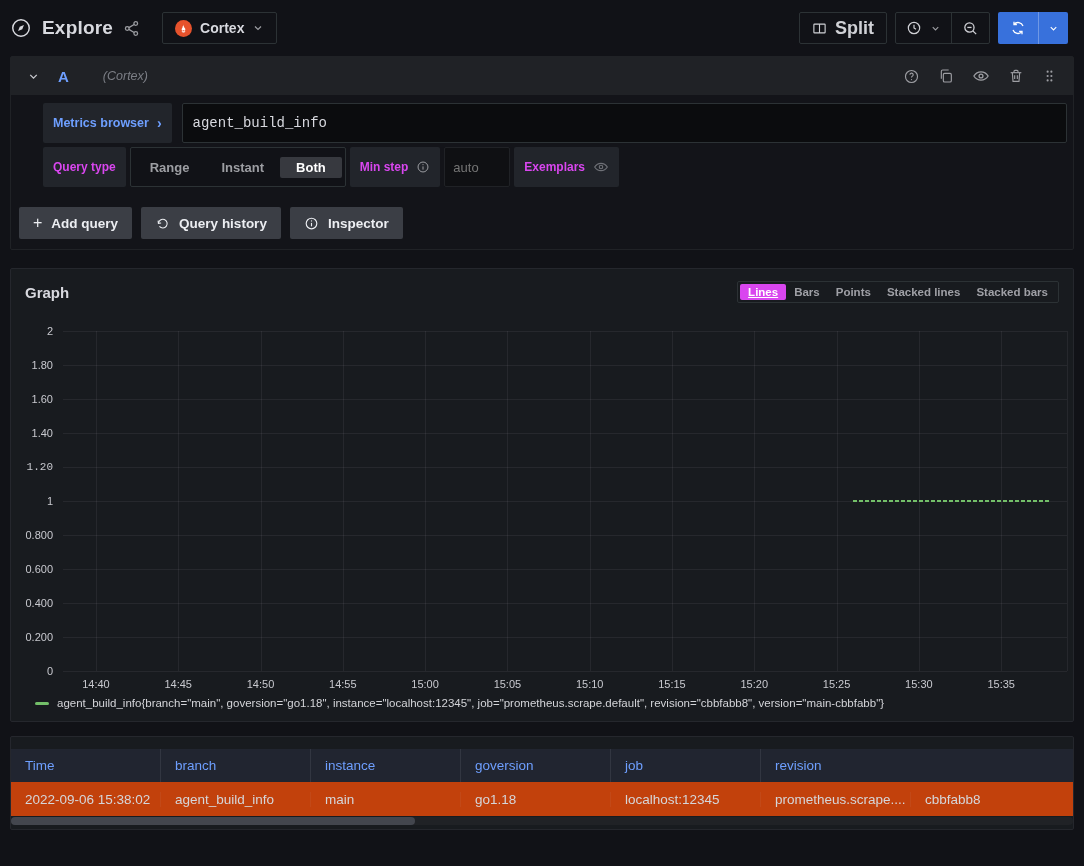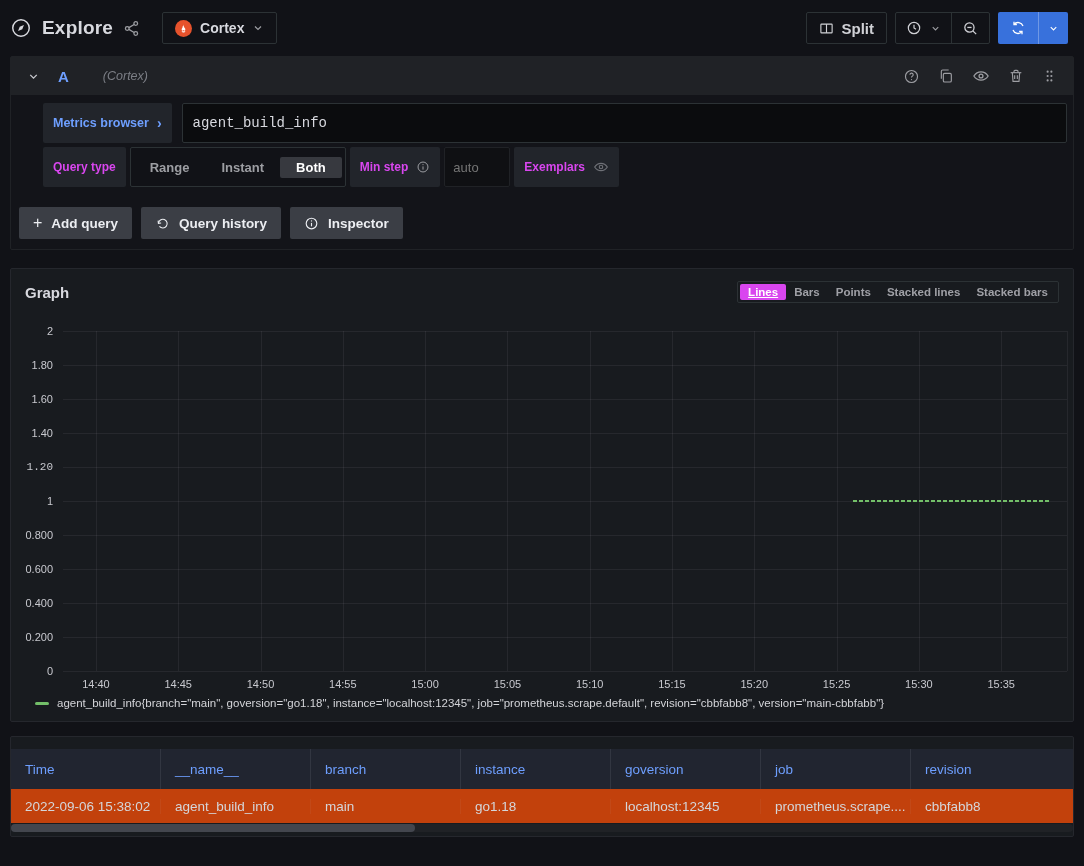--- a/index.html
+++ b/index.html
@@ -8,21 +8,21 @@
 
   
   .toolbar { height:56px; display:flex; align-items:center; padding:0 16px 0 10px; }
   .tb-left { display:flex; align-items:center; gap:10px; }
   .app-title { font-size:19px; font-weight:700; color:#d8d9df; letter-spacing:.2px; }
   .icon { color:#9d9ea3; }
   .ds-picker { display:flex; align-items:center; gap:8px; height:32px; border:1px solid #2c3235; border-radius:2px; padding:0 12px; margin-left:12px; cursor:pointer; }
   .ds-name { font-size:14px; font-weight:600; color:#d8d9df; }
   .prom-badge { width:17px; height:17px; border-radius:50%; background:#e6522c; display:flex; align-items:center; justify-content:center; }
   .tb-right { margin-left:auto; display:flex; align-items:center; gap:8px; }
-  .btn-outline { display:flex; align-items:center; gap:8px; height:32px; border:1px solid #2c3235; border-radius:2px; padding:0 12px; font-size:15px; font-weight:600; color:#d0d1d6; background:transparent; cursor:pointer; }
+  .btn-outline { display:flex; align-items:center; gap:8px; height:32px; border:1px solid #2c3235; border-radius:2px; padding:0 12px; font-size:18px; font-weight:600; color:#d0d1d6; background:transparent; cursor:pointer; }
   .btn-group { display:flex; align-items:stretch; height:32px; border:1px solid #2c3235; border-radius:2px; }
   .btn-seg { display:flex; align-items:center; gap:8px; padding:0 10px; cursor:pointer; }
   .btn-seg + .btn-seg { border-left:1px solid #2c3235; }
   .btn-refresh { display:flex; align-items:stretch; height:32px; border-radius:2px; overflow:hidden; cursor:pointer; }
   .btn-refresh .seg { display:flex; align-items:center; padding:0 12px; color:#fff; }
   .btn-refresh .seg + .seg { border-left:1px solid rgba(255,255,255,.28); padding:0 9px; }
 
   
   .query-wrap { margin:0 10px; border:1px solid #202226; border-radius:2px; background:#131419; }
   .q-header { height:38px; background:#202226; display:flex; align-items:center; padding:0 16px; }
@@ -63,21 +63,21 @@
   .xtick { position:absolute; top:7px; transform:translateX(-50%); font-size:11px; color:#c8c9cf; white-space:nowrap; }
   .series-seg { position:absolute; height:2px; transform:translateY(-1px); }
   .legend-row { display:flex; align-items:center; gap:8px; padding:0 14px 12px 24px; }
   .legend-swatch { width:14px; height:3px; border-radius:2px; }
   .legend-text { font-size:11.5px; color:#d3d4d8; cursor:pointer; }
 
   
   .table-panel { margin-top:14px; }
   .tbl { margin-top:12px; }
   .tbl-row { display:flex; align-items:stretch; }
-  .tbl-head { background:#212530; height:40px; }
+  .tbl-head { background:#212530; height:33px; }
   .tbl-data { background:#c2410c; height:34px;align-items:center; }
   .th,.td { width:150px; flex:0 0 150px; display:flex; align-items:center; padding:0 14px; overflow:hidden; white-space:nowrap; }
   .th:last-child,.td:last-child { flex:1 1 auto; }
   .th { color:#6e9fff; font-size:13.5px; cursor:pointer; border-right:1px solid rgba(204,204,220,.10); }
   .th:last-child { border-right:none; }
   .td { color:#d5d6da; font-size:13.5px; border-right:1px solid rgba(204,204,220,.06); }
   .td:last-child { border-right:none; }
   .tbl-scroll { height:8px; background:#202226; border-radius:4px; position:relative; margin-top:1px; }
   .tbl-thumb { position:absolute; left:0; top:0; height:8px; width:38%; background:#43464e; border-radius:4px; cursor:grab; }
   .tbl-pad { height:4px; }
@@ -327,21 +327,20 @@
   <div class="legend-row">
     <span class="legend-swatch" id="legend-swatch" style="background: rgb(115, 191, 105);"></span>
     <span class="legend-text">agent_build_info{branch="main", goversion="go1.18", instance="localhost:12345", job="prometheus.scrape.default", revision="cbbfabb8", version="main-cbbfabb"}</span>
   </div>
 </div>
 
 <div class="panel table-panel">
   <div class="tbl">
     <div class="tbl-row tbl-head" id="tbl-head">
         <div class="th">Time</div>
-        <div class="th">__name__</div>
         <div class="th">branch</div>
         <div class="th">instance</div>
         <div class="th">goversion</div>
         <div class="th">job</div>
         <div class="th">revision</div>
       </div>
     <div id="tbl-body">
         <div class="tbl-row tbl-data">
           <div class="td">2022-09-06 15:38:02</div>
           <div class="td">agent_build_info</div>

